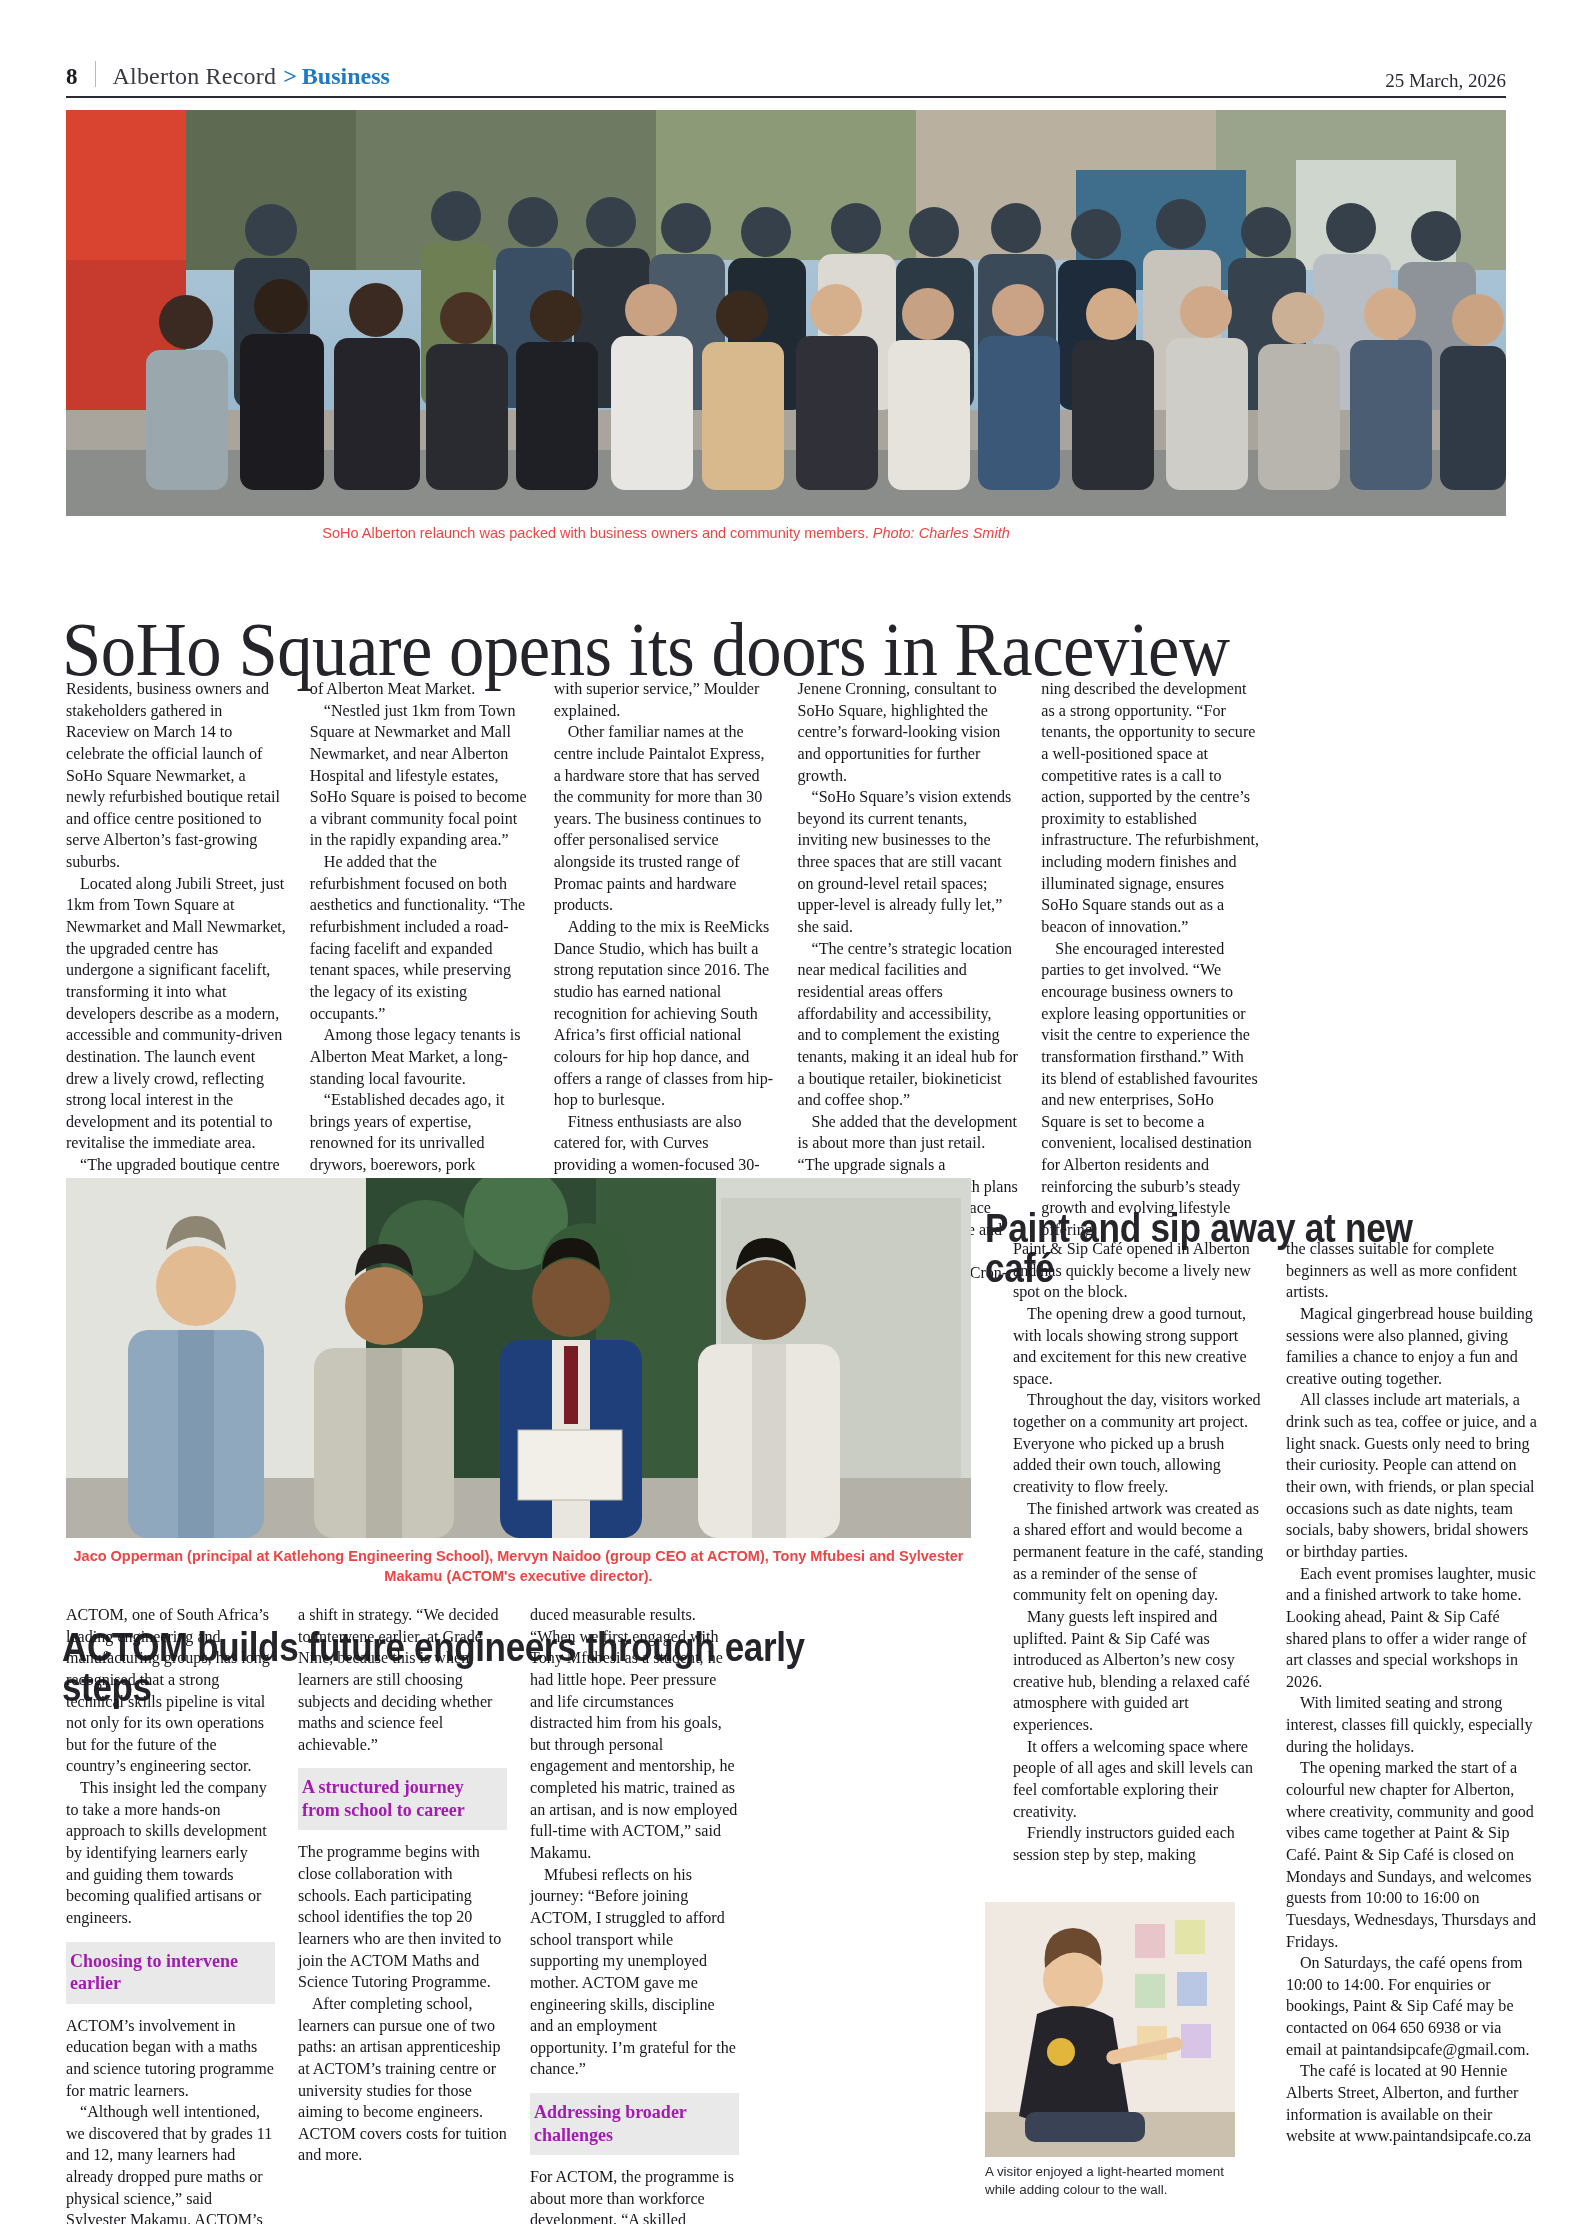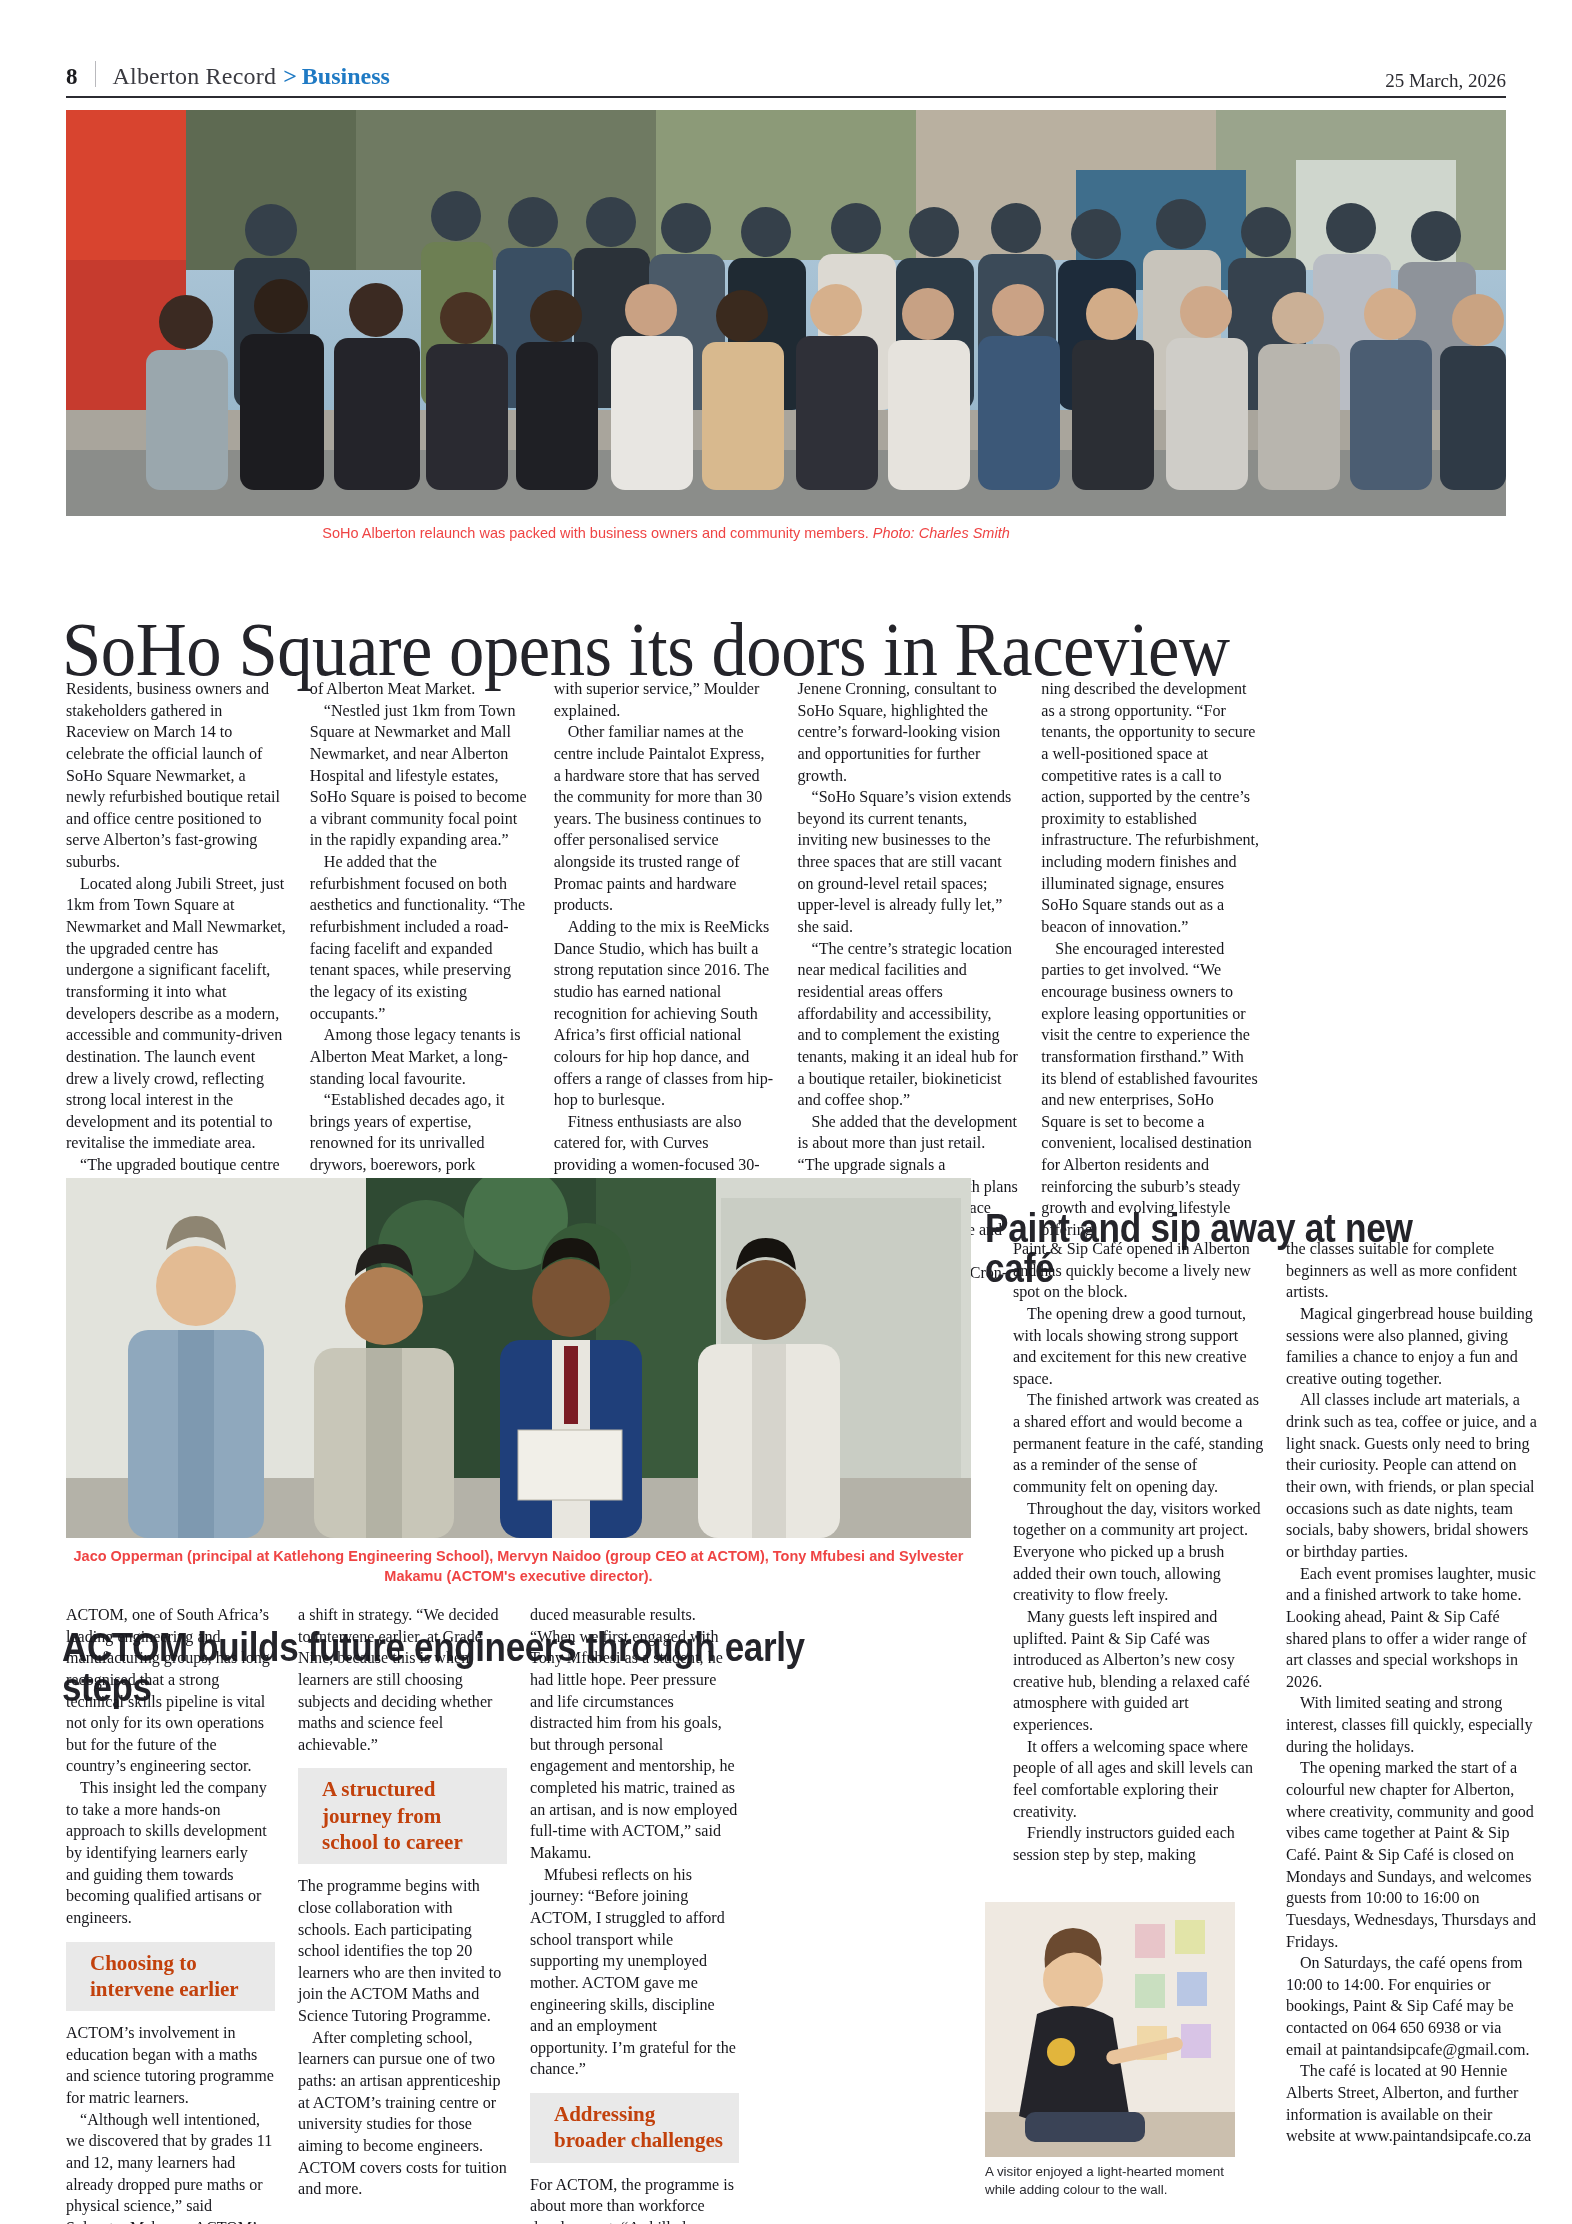--- a/index.html
+++ b/index.html
@@ -228,27 +228,27 @@
     left: 66px;
     top: 1604px;
     width: 905px;
     height: 540px;
     display: grid;
     grid-template-columns: repeat(4, 1fr);
     column-gap: 23px;
   }
   .subhead-box {
     background: #e9e9e9;
-    padding: 8px 10px 9px 24px;
+    padding: 8px 10px 9px 4px;
     margin: 13px 0 11px 0;
     font-family: "Liberation Serif", serif;
     font-weight: bold;
-    font-size: 21px;
+    font-size: 18px;
     line-height: 1.25;
-    color: #c2410c;
+    color: #a21caf;
   }
 
   
   .paint-photo2 {
     position: absolute;
     left: 985px;
     top: 1902px;
     width: 250px;
     height: 255px;
     overflow: hidden;
@@ -464,22 +464,22 @@
     </svg>
   </div>
   <div class="actom-caption caption">Jaco Opperman (principal at Katlehong Engineering School), Mervyn Naidoo (group CEO at ACTOM), Tony Mfubesi and Sylvester Makamu (ACTOM's executive director).</div>
 
   <h2 class="paint-headline">Paint and sip away at new café</h2>
 
   <div class="paint-body">
     <div class="col">
       <p class="first">Paint &amp; Sip Café opened in Alberton and has quickly become a lively new spot on the block.</p>
       <p>The opening drew a good turnout, with locals showing strong support and excitement for this new creative space.</p>
+      <p>Throughout the day, visitors worked together on a community art project. Everyone who picked up a brush added their own touch, allowing creativity to flow freely.</p>
       <p>The finished artwork was created as a shared effort and would become a permanent feature in the café, standing as a reminder of the sense of community felt on opening day.</p>
-      <p>Throughout the day, visitors worked together on a community art project. Everyone who picked up a brush added their own touch, allowing creativity to flow freely.</p>
       <p>Many guests left inspired and uplifted. Paint &amp; Sip Café was introduced as Alberton’s new cosy creative hub, blending a relaxed café atmosphere with guided art experiences.</p>
       <p>It offers a welcoming space where people of all ages and skill levels can feel comfortable exploring their creativity.</p>
       <p>Friendly instructors guided each session step by step, making</p>
     </div>
     <div class="col">
       <p class="first">the classes suitable for complete beginners as well as more confident artists.</p>
       <p>Magical gingerbread house building sessions were also planned, giving families a chance to enjoy a fun and creative outing together.</p>
       <p>All classes include art materials, a drink such as tea, coffee or juice, and a light snack. Guests only need to bring their curiosity. People can attend on their own, with friends, or plan special occasions such as date nights, team socials, baby showers, bridal showers or birthday parties.</p>
       <p>Each event promises laughter, music and a finished artwork to take home. Looking ahead, Paint &amp; Sip Café shared plans to offer a wider range of art classes and special workshops in 2026.</p>
       <p>With limited seating and strong interest, classes fill quickly, especially during the holidays.</p>

